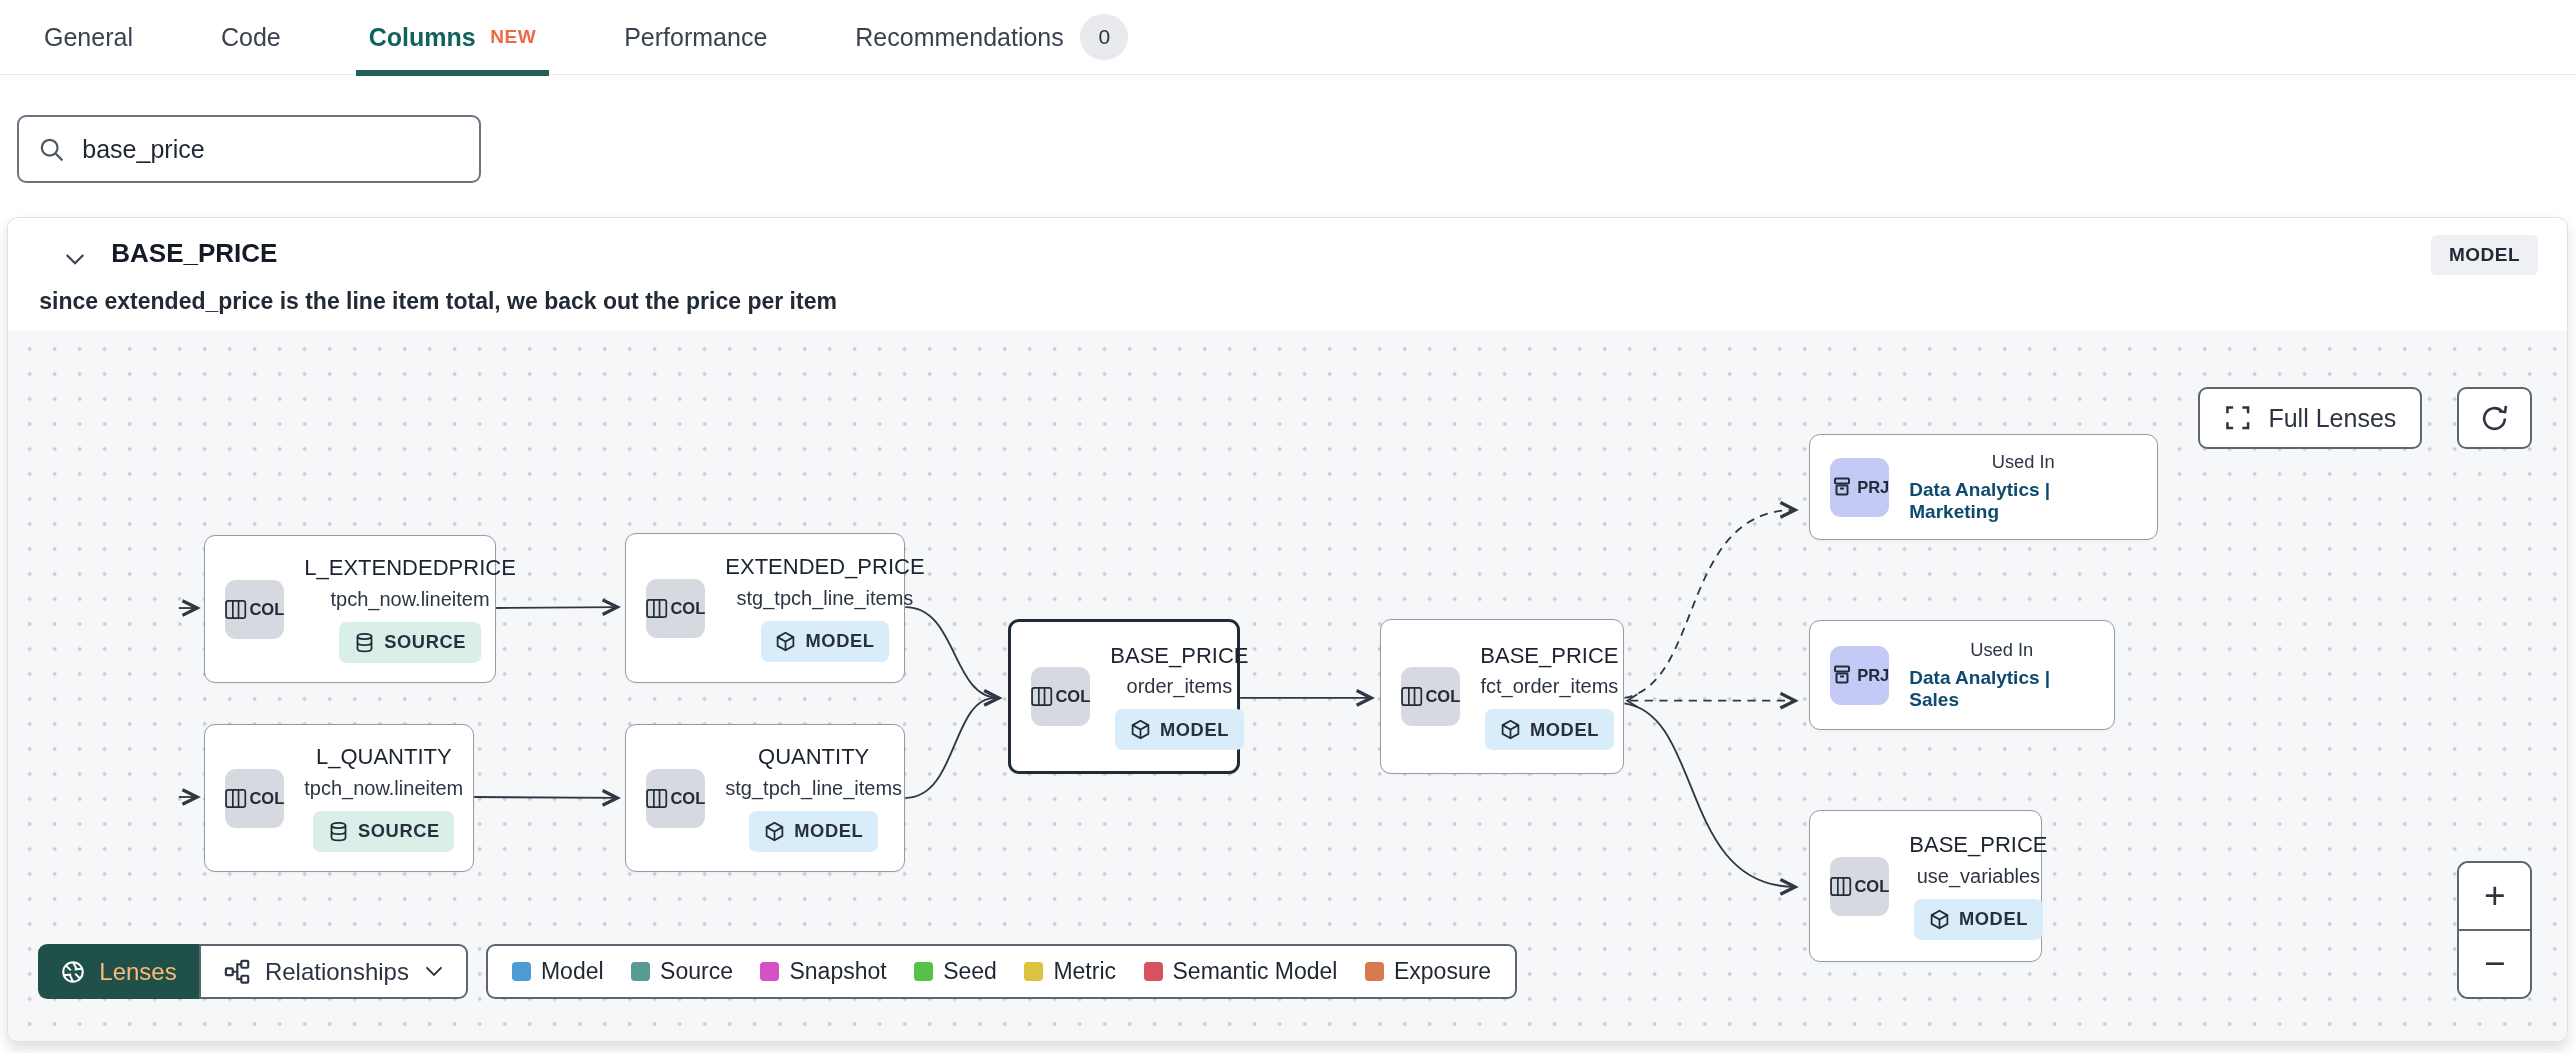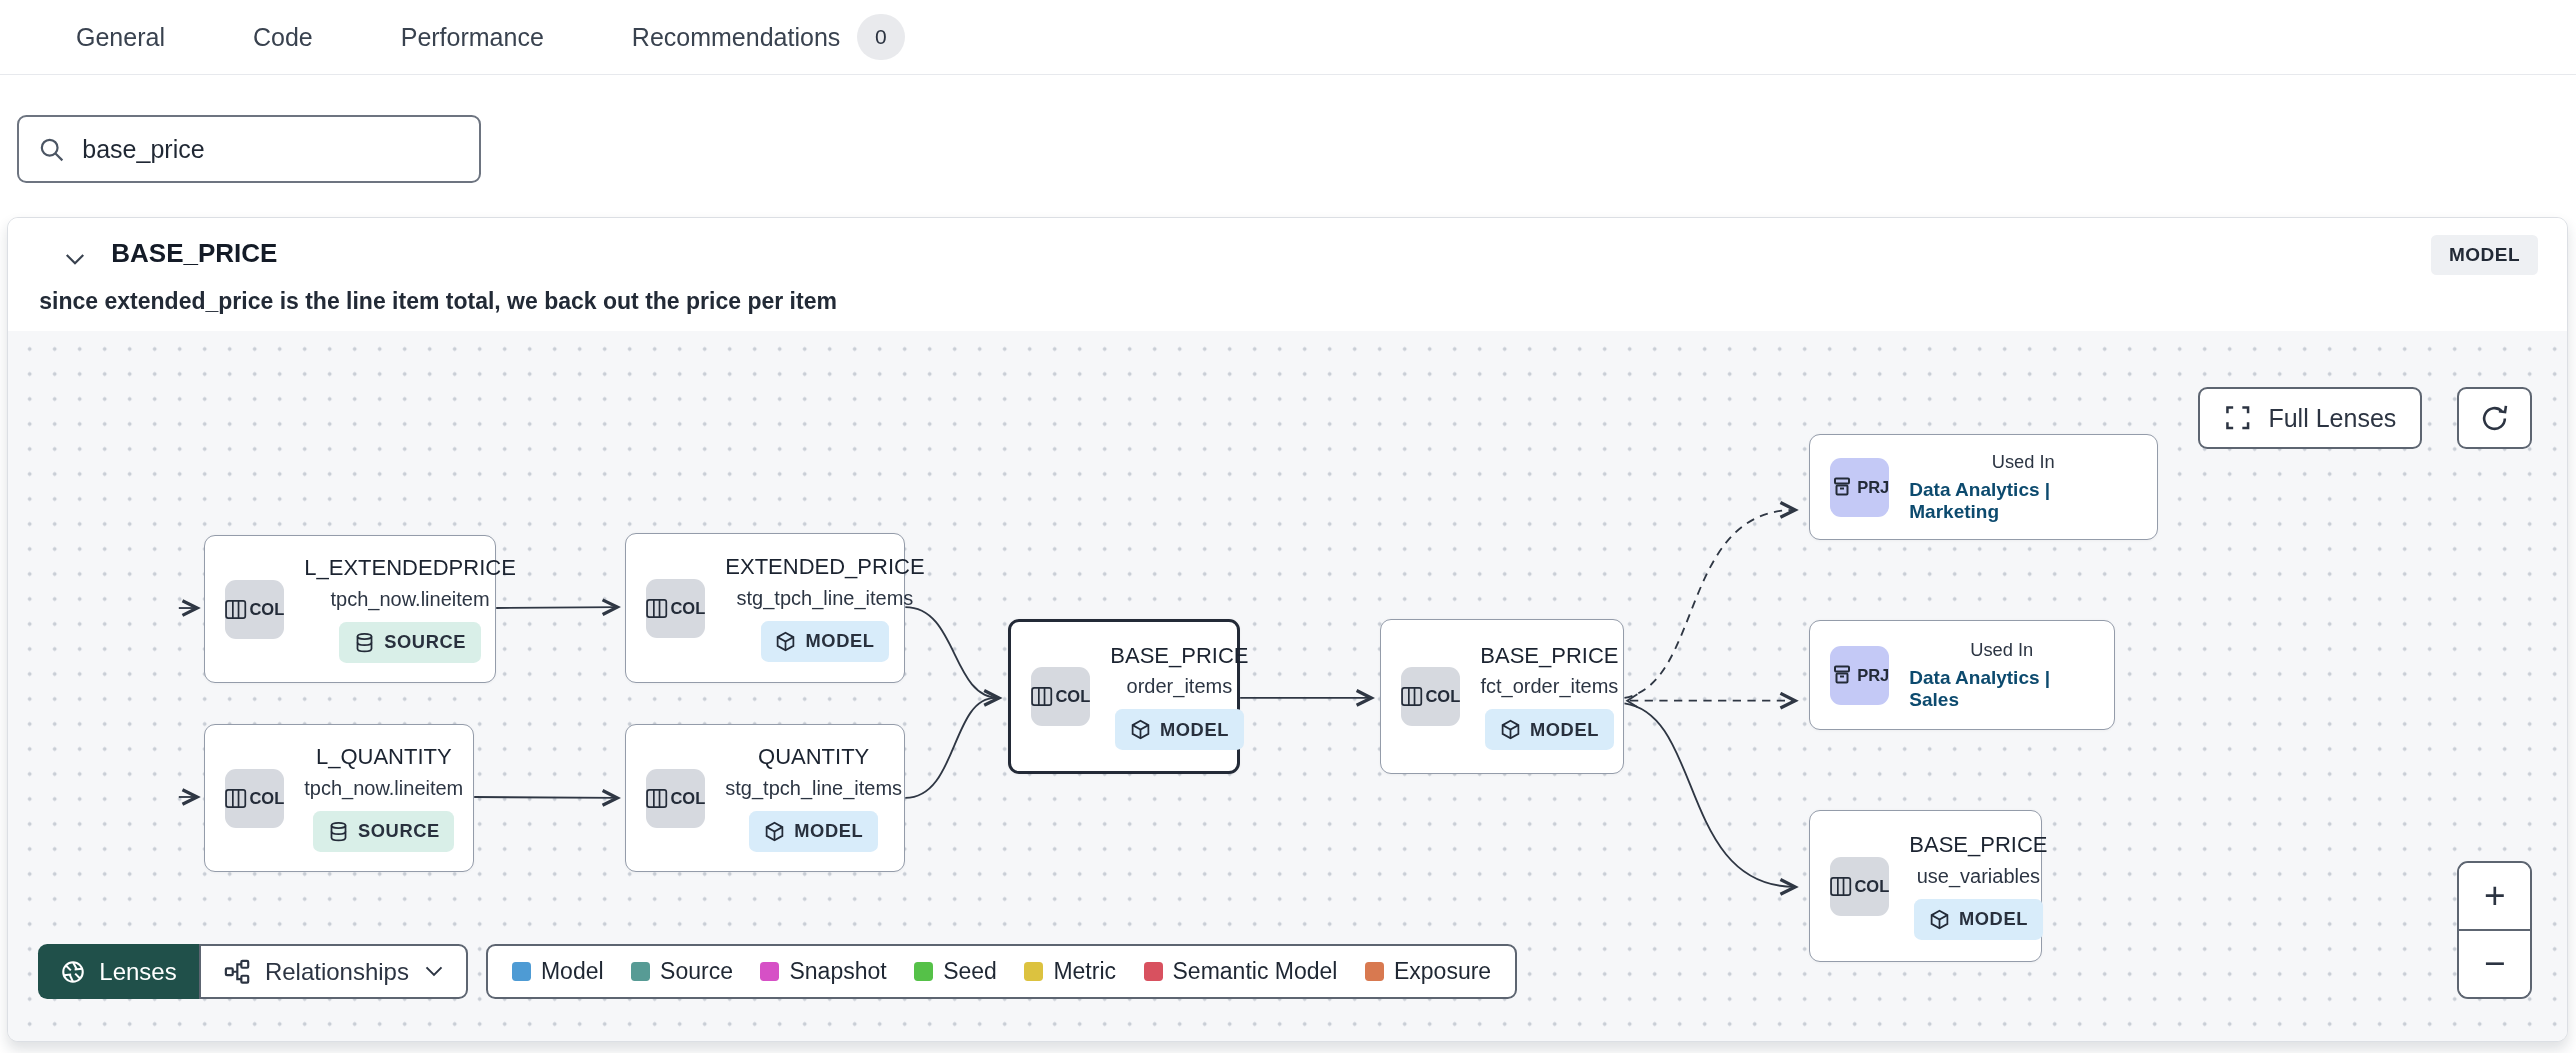--- a/index.html
+++ b/index.html
@@ -1,21 +1,21 @@
 <!DOCTYPE html>
 <html style="font-size:14.7px"><head>
 <meta charset="utf-8">
 <style>
   * { box-sizing: border-box; margin: 0; padding: 0; }
   html,body { width: 2576px; height: 1053px; background: #fff;
     font-family: "Liberation Sans", sans-serif; color: #29313f; overflow: hidden; }
 
   
   .tabbar { position: relative; height: 75px; display: flex; align-items: center;
-    padding-left: 76px; border-bottom: 1.8px solid #e7e9ed; background:#fff; }
+    padding-left: 44px; border-bottom: 1.8px solid #e7e9ed; background:#fff; }
   .tab { position: relative; height: 75px; display: flex; align-items: center;
     margin-right: 88px; font-size: 25px; font-weight: 500; color: #39424f; cursor: pointer; }
   .tab .newbadge { margin-left: 14.7px; font-size: 19px; font-weight: 700;
     letter-spacing: 0.5px; color: #ee6a45; }
   .tab .countpill { margin-left: 16.5px; width: 48px; height: 46px; border-radius: 24px;
     background: #e9eaed; display: flex; align-items: center; justify-content: center;
     font-size: 21px; color: #2b3340; }
   .tab.active { color: #11625c; font-weight: 700; }
   .tab.active::after { content:""; position: absolute; left: -13px; right: -13px;
     bottom: -1.8px; height: 6.4px; background: #265f5a; }
@@ -87,21 +87,21 @@
 
   .zoomctl { position: absolute; right: 35px; bottom: 42px; width: 75px; height: 138px;
     background: #fff; border: 2.3px solid #5d6571; border-radius: 11px; display: flex;
     flex-direction: column; overflow: hidden; }
   .zoomctl .zbtn { flex: 1; display: flex; align-items: center; justify-content: center;
     font-size: 37px; font-weight: 400; color: #2c3442; cursor: pointer; background:#fff; border:none;
     font-family: "Liberation Sans", sans-serif; }
   .zoomctl .zbtn:first-child { border-bottom: 2.3px solid #5d6571; }
 
   .bottombar { position: absolute; left: 30px; top: 613px; display: flex; align-items: stretch; }
-  .lenses { background: #20504a; color: #ffffff; border-radius: 9.2px 0 0 9.2px; height: 55px;
+  .lenses { background: #20504a; color: #fdba74; border-radius: 9.2px 0 0 9.2px; height: 55px;
     display: flex; align-items: center; gap: 13px; padding: 0 22px; font-size: 24px;
     font-weight: 500; cursor: pointer; }
   .relationships { background: #fff; border: 2.3px solid #5d6571; border-radius: 0 9.2px 9.2px 0;
     height: 55px; display: flex; align-items: center; gap: 14.7px; padding: 0 22px;
     font-size: 24px; font-weight: 500; color: #2c3442; cursor: pointer; }
   .legendbox { margin-left: 18.3px; background: #fff; border: 2.3px solid #5d6571;
     border-radius: 9.2px; height: 55px; display: flex; align-items: center; gap: 27.5px;
     padding: 0 24px; }
   .litem { display: flex; align-items: center; gap: 10px; font-size: 23px; color: #1f2733; }
   .sq { width: 19px; height: 19px; border-radius: 3.7px; }
@@ -112,20 +112,24 @@
 </style>
 </head>
 <body>
 
 <div class="tabbar">
   <div class="tab">
     <span>General</span>
   </div>
   <div class="tab">
     <span>Code</span>
+  </div>
+  <div class="tab active">
+    <span>Columns</span>
+    <span class="newbadge">NEW</span>
   </div>
   <div class="tab">
     <span>Performance</span>
   </div>
   <div class="tab">
     <span>Recommendations</span>
     <span class="countpill">0</span>
   </div>
 </div>
 

